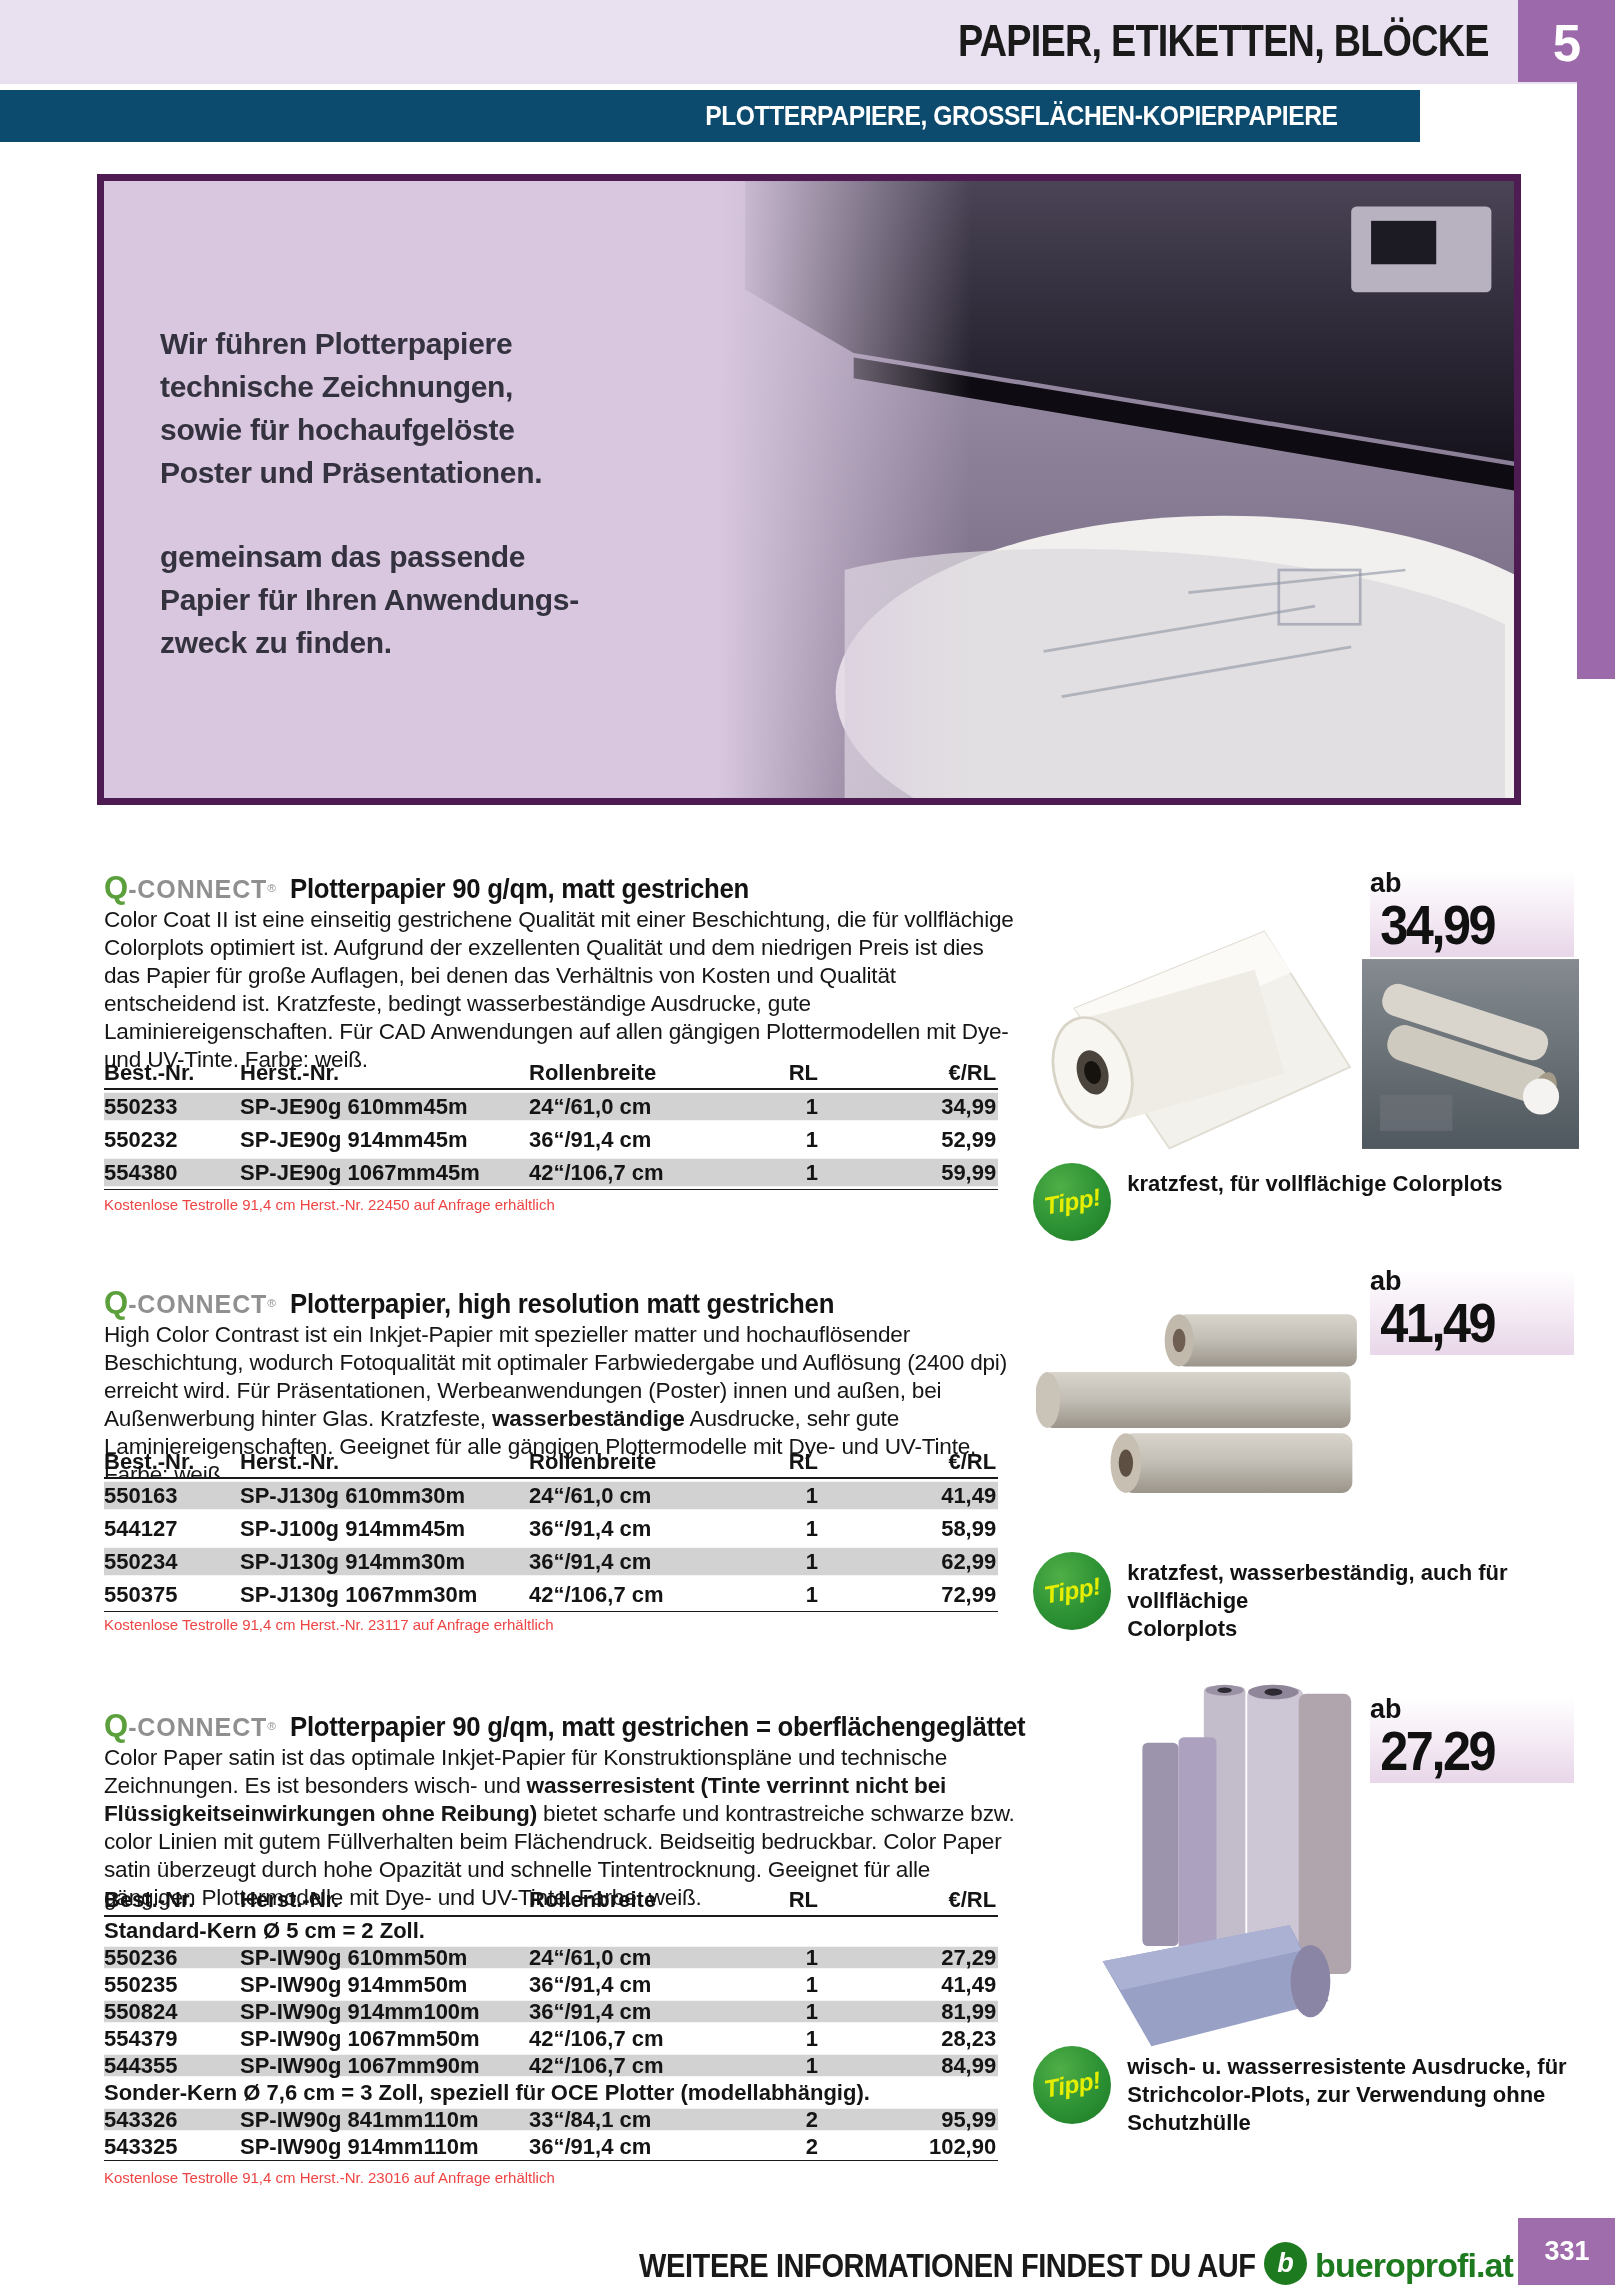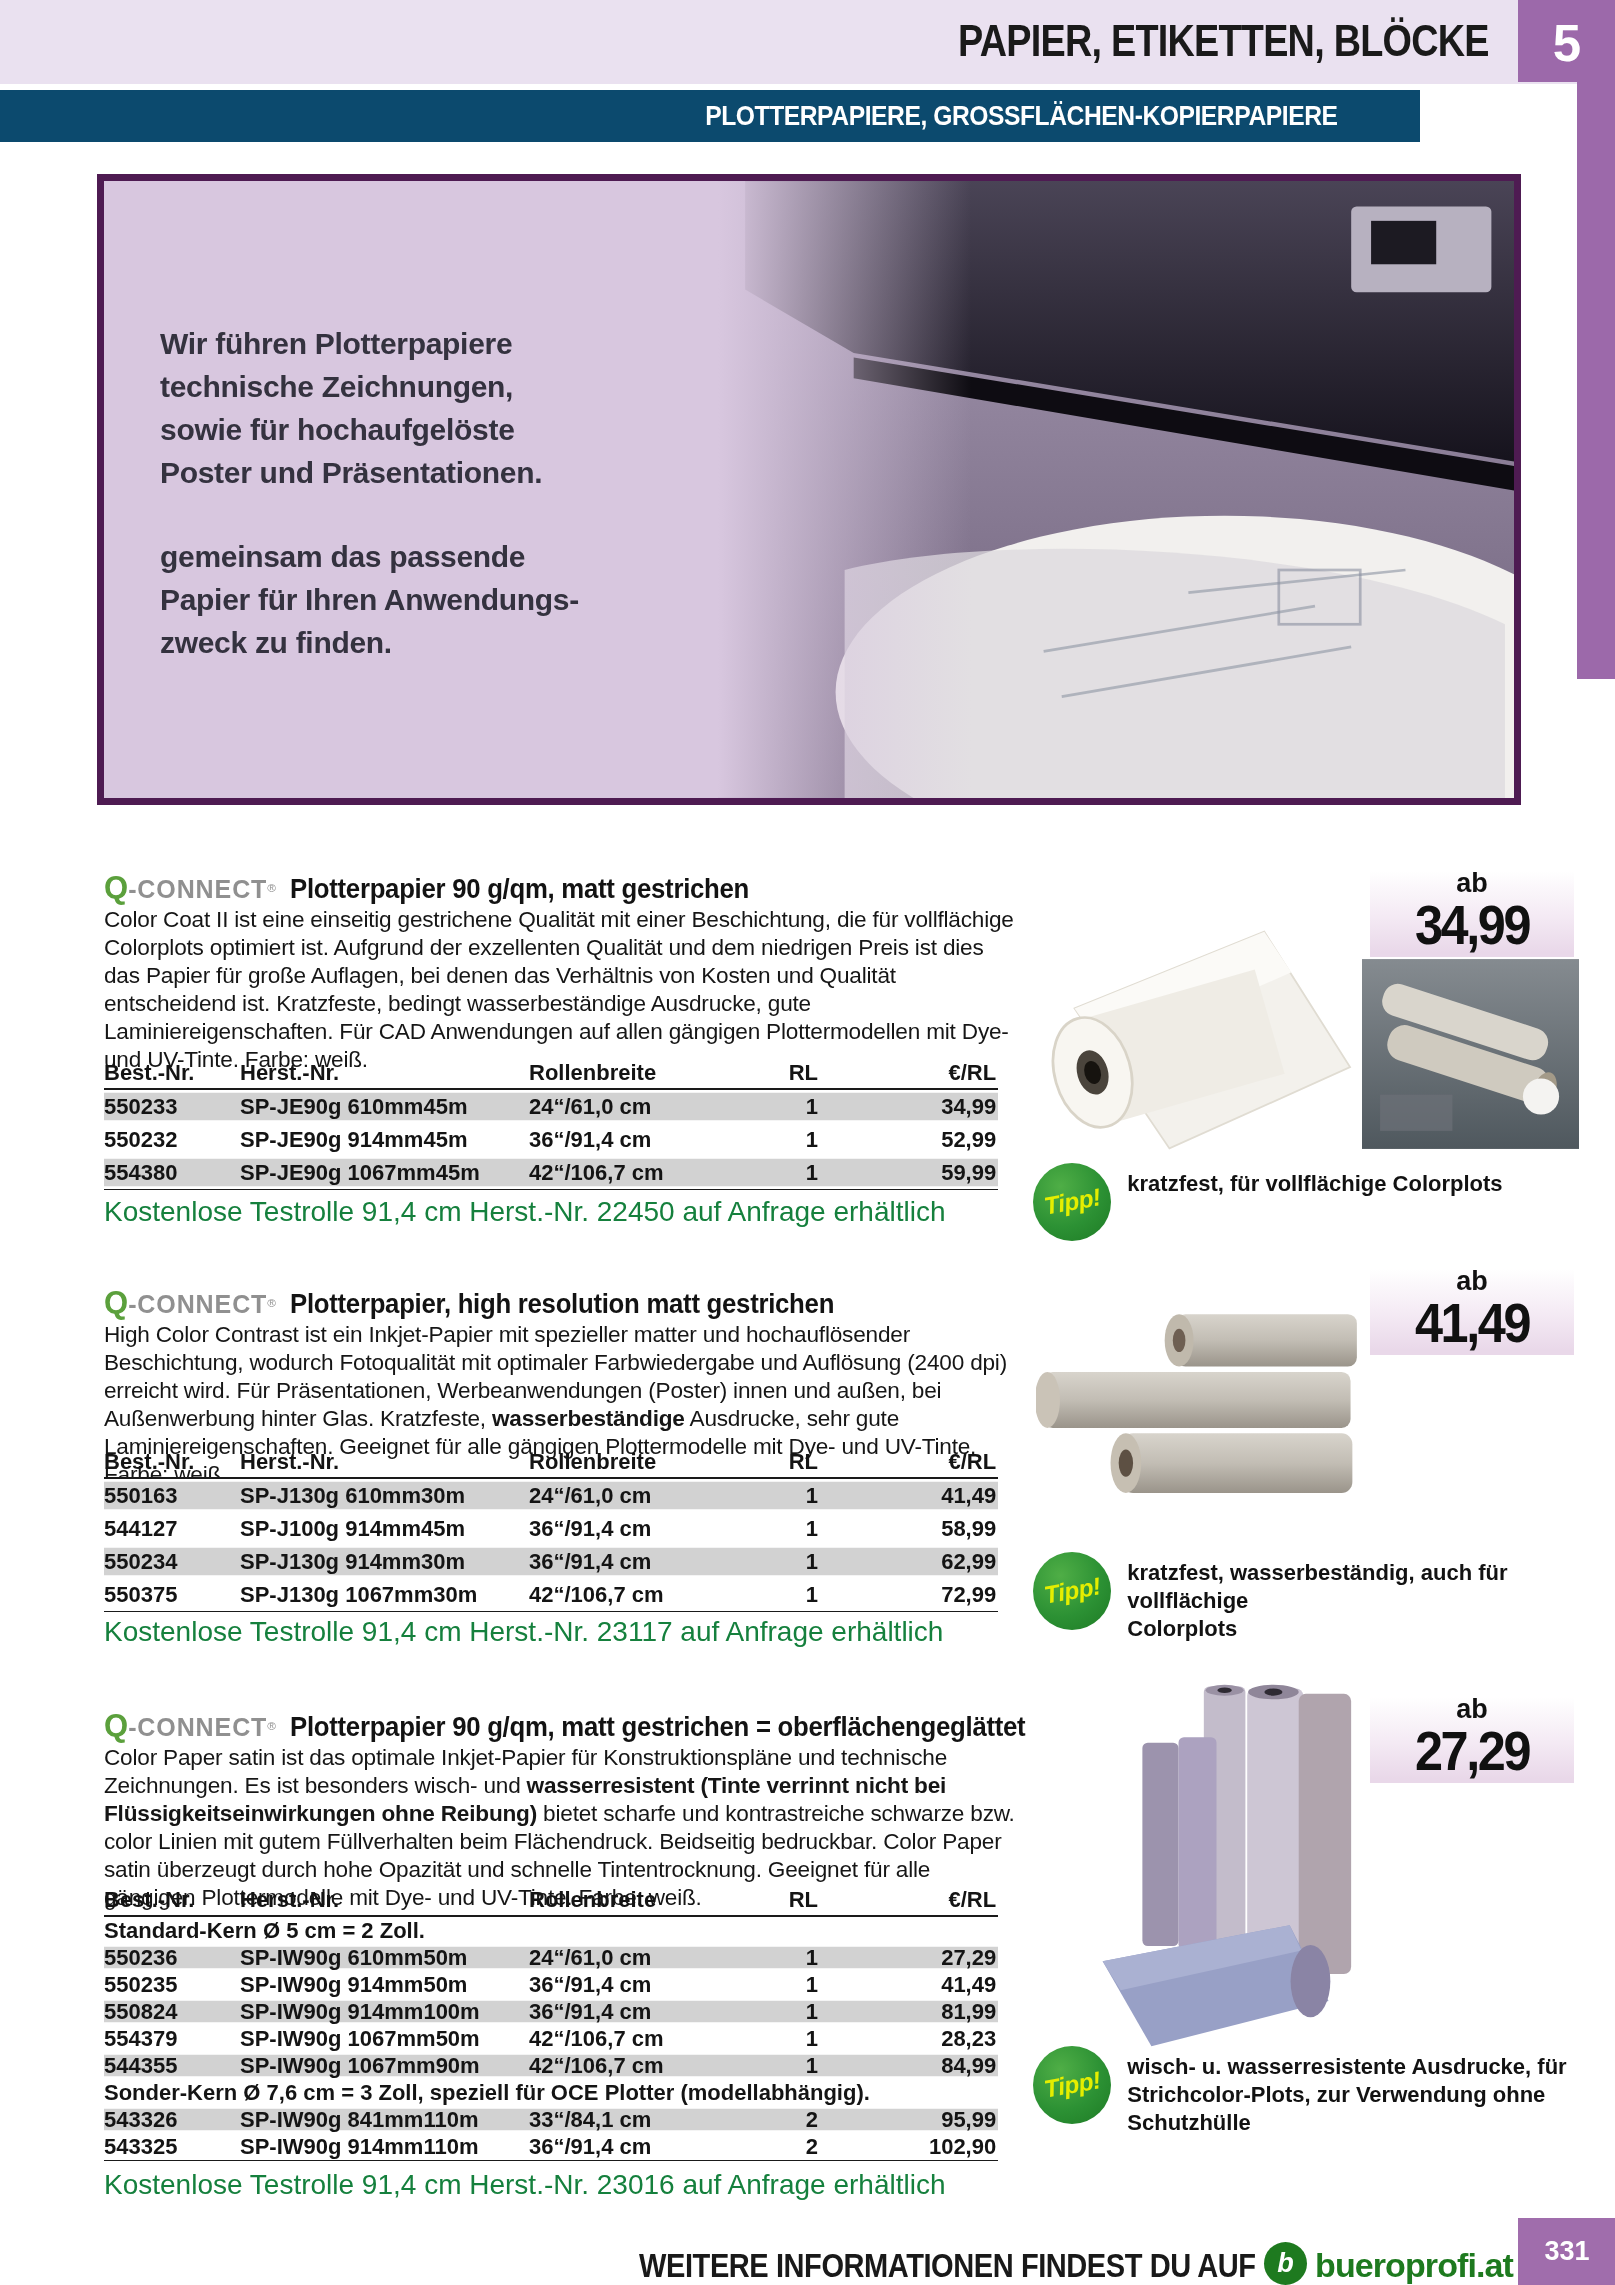--- a/index.html
+++ b/index.html
@@ -30,37 +30,37 @@
   
   .prod-head{position:absolute;display:flex;align-items:baseline;white-space:nowrap;}
   .logo-q{font-size:31px;font-weight:900;color:#5ba03c;}
   .logo-rest{font-size:25px;font-weight:800;color:#909090;letter-spacing:0.9px;}
   .logo-reg{font-size:11.8px;color:#909090;vertical-align:super;}
   .prod-title{margin:0 0 0 14.5px;font-size:28px;font-weight:900;color:#131313;letter-spacing:-0.3px;
               transform:scaleX(.92);transform-origin:left center;font-stretch:condensed;}
   .desc{position:absolute;width:915px;font-size:22.6px;line-height:28px;color:#161616;
         letter-spacing:-0.2px;margin:0;}
   .desc b{font-weight:800;}
-  .note{position:absolute;font-size:28px;color:#15803d;}
+  .note{position:absolute;font-size:15px;color:#ef4444;}
 
   
   .ptable{position:absolute;width:894px;border-bottom:1.8px solid #1a1a1a;}
   .thead,.trow{display:grid;grid-template-columns:136px 289px 208px 81px 1fr;align-items:center;}
   .thead{height:31px;border-bottom:2.7px solid #1a1a1a;}
   .thead .c{font-weight:800;font-size:22px;}
   .trow{height:33px;}
   .ptable.compact .trow{height:27px;}
   .trow .c{font-weight:800;font-size:22px;}
   .c4{text-align:right;}
   .c5{text-align:right;padding-right:1.8px;}
   .shaded{background:#d2d2d2;box-shadow:inset 0 2.7px 0 #ffffff, inset 0 -2.7px 0 #ffffff;}
   .subhead{height:27px;line-height:27px;font-size:22px;font-weight:800;}
 
   
-  .pricebox{position:absolute;left:1370px;width:204px;height:90px;text-align:center;
+  .pricebox{position:absolute;left:1370px;width:204px;height:90px;
             background:linear-gradient(180deg,#ffffff 4%,#f4eaf4 55%,#e9d8e9 95%);}
   .price-ab{font-size:27px;font-weight:900;color:#111;line-height:29px;margin-top:1.8px;}
   .price-amount{font-size:56px;font-weight:900;color:#111;letter-spacing:-2.7px;line-height:54px;
                 transform:scaleX(.9);transform-origin:center;font-stretch:condensed;}
   .tip{position:absolute;left:1033px;display:flex;gap:16.3px;align-items:flex-start;}
   .tip-badge{flex:0 0 auto;width:78px;height:78px;border-radius:50%;
              background:radial-gradient(circle at 35% 30%, #4fae46 0%, #2c9134 55%, #1d7a24 100%);
              display:flex;align-items:center;justify-content:center;}
   .tip-badge span{color:#e5ee00;font-style:italic;font-weight:900;font-size:24.4px;
                   transform:rotate(-10deg);letter-spacing:-0.5px;}

